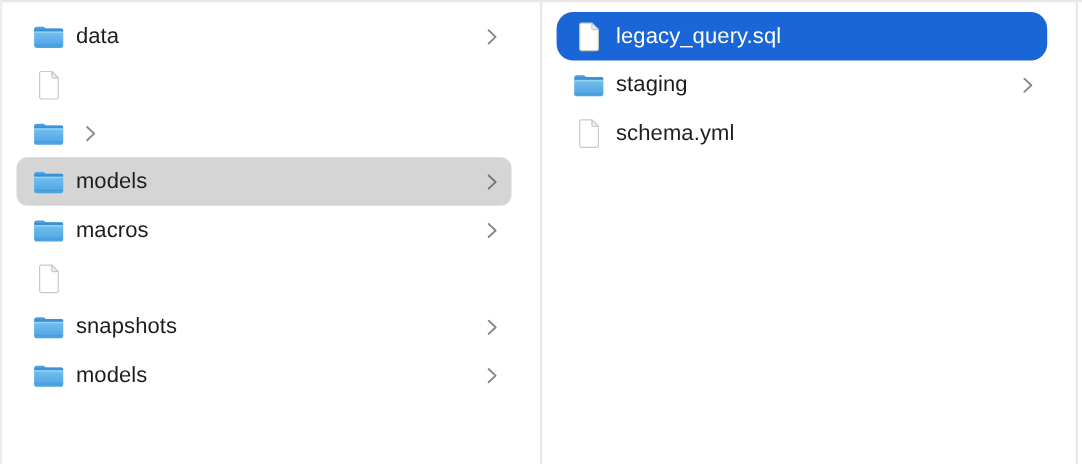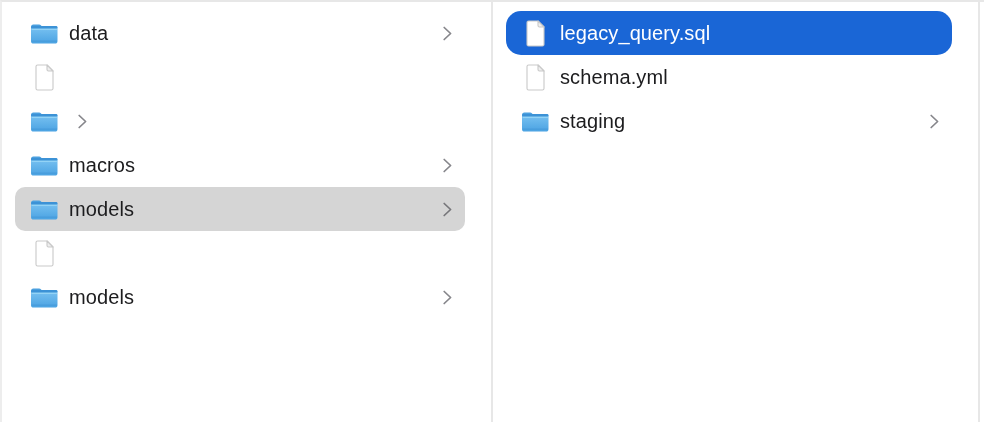--- a/index.html
+++ b/index.html
@@ -138,74 +138,97 @@
               <rect x="2.6" y="7.6" width="25.3" height="1.3" fill="#9ed9f8" opacity="0.85"></rect>
               <rect x="2.6" y="19.6" width="25.3" height="1.1" fill="#3f95d4" opacity="0.6"></rect>
             </svg>
           </span>
     <span class="chevron">
       <svg width="11" height="17" viewBox="0 0 11 17">
         <path d="M2.2 2.5 L8.6 8.5 L2.2 14.5" fill="none" stroke="currentColor" stroke-width="1.7" stroke-linecap="round" stroke-linejoin="round"></path>
       </svg>
     </span>
   </div>
+        <div class="row selected-inactive">
+    <span class="icon">
+            <svg width="30" height="25" viewBox="0 0 30 25">
+              <defs>
+                <linearGradient id="fg" x1="0" y1="0" x2="0" y2="1">
+                  <stop offset="0" stop-color="#7cc4f2"></stop>
+                  <stop offset="1" stop-color="#4aa2e2"></stop>
+                </linearGradient>
+              </defs>
+              <path d="M2 6 Q2 3.4 4.4 3.4 H10 Q11.3 3.4 12.1 4.4 L13.6 6.2 H2 Z" fill="#4ba0df"></path>
+              <rect x="2" y="5" width="26.5" height="17.6" rx="2.6" fill="url(#fg)"></rect>
+              <rect x="2" y="5" width="26.5" height="2.8" rx="1.4" fill="#3c92d6"></rect>
+              <rect x="2.6" y="7.6" width="25.3" height="1.3" fill="#9ed9f8" opacity="0.85"></rect>
+              <rect x="2.6" y="19.6" width="25.3" height="1.1" fill="#3f95d4" opacity="0.6"></rect>
+            </svg>
+          </span>
+    <span class="label">models</span>
+    <span class="chevron">
+      <svg width="11" height="17" viewBox="0 0 11 17">
+        <path d="M2.2 2.5 L8.6 8.5 L2.2 14.5" fill="none" stroke="currentColor" stroke-width="1.7" stroke-linecap="round" stroke-linejoin="round"></path>
+      </svg>
+    </span>
+  </div>
         <div class="row">
     <span class="icon">
             <svg width="30" height="25" viewBox="0 0 30 25">
               <defs>
                 <linearGradient id="fg" x1="0" y1="0" x2="0" y2="1">
                   <stop offset="0" stop-color="#7cc4f2"></stop>
                   <stop offset="1" stop-color="#4aa2e2"></stop>
                 </linearGradient>
               </defs>
               <path d="M2 6 Q2 3.4 4.4 3.4 H10 Q11.3 3.4 12.1 4.4 L13.6 6.2 H2 Z" fill="#4ba0df"></path>
               <rect x="2" y="5" width="26.5" height="17.6" rx="2.6" fill="url(#fg)"></rect>
               <rect x="2" y="5" width="26.5" height="2.8" rx="1.4" fill="#3c92d6"></rect>
               <rect x="2.6" y="7.6" width="25.3" height="1.3" fill="#9ed9f8" opacity="0.85"></rect>
               <rect x="2.6" y="19.6" width="25.3" height="1.1" fill="#3f95d4" opacity="0.6"></rect>
             </svg>
           </span>
     <span class="label">macros</span>
-    <span class="chevron">
-      <svg width="11" height="17" viewBox="0 0 11 17">
-        <path d="M2.2 2.5 L8.6 8.5 L2.2 14.5" fill="none" stroke="currentColor" stroke-width="1.7" stroke-linecap="round" stroke-linejoin="round"></path>
-      </svg>
-    </span>
-  </div>
-        <div class="row selected-inactive">
-    <span class="icon">
-            <svg width="30" height="25" viewBox="0 0 30 25">
-              <defs>
-                <linearGradient id="fg" x1="0" y1="0" x2="0" y2="1">
-                  <stop offset="0" stop-color="#7cc4f2"></stop>
-                  <stop offset="1" stop-color="#4aa2e2"></stop>
-                </linearGradient>
-              </defs>
-              <path d="M2 6 Q2 3.4 4.4 3.4 H10 Q11.3 3.4 12.1 4.4 L13.6 6.2 H2 Z" fill="#4ba0df"></path>
-              <rect x="2" y="5" width="26.5" height="17.6" rx="2.6" fill="url(#fg)"></rect>
-              <rect x="2" y="5" width="26.5" height="2.8" rx="1.4" fill="#3c92d6"></rect>
-              <rect x="2.6" y="7.6" width="25.3" height="1.3" fill="#9ed9f8" opacity="0.85"></rect>
-              <rect x="2.6" y="19.6" width="25.3" height="1.1" fill="#3f95d4" opacity="0.6"></rect>
-            </svg>
-          </span>
-    <span class="label">models</span>
     <span class="chevron">
       <svg width="11" height="17" viewBox="0 0 11 17">
         <path d="M2.2 2.5 L8.6 8.5 L2.2 14.5" fill="none" stroke="currentColor" stroke-width="1.7" stroke-linecap="round" stroke-linejoin="round"></path>
       </svg>
     </span>
   </div>
         <div class="row">
     <span class="icon">
             <svg width="23" height="29" viewBox="0 0 23 29">
               <path d="M3 3.6 Q3 2 4.6 2 H14 L20 8 V25.4 Q20 27 18.4 27 H4.6 Q3 27 3 25.4 Z" fill="#ffffff" stroke="#c9c9c9" stroke-width="1.1" stroke-linejoin="round"></path>
               <path d="M14 2 L20 8 H15.4 Q14 8 14 6.6 Z" fill="#efefef" stroke="#c9c9c9" stroke-width="1.1" stroke-linejoin="round"></path>
             </svg>
           </span>
 
+  </div>
+        <div class="row">
+    <span class="icon">
+            <svg width="30" height="25" viewBox="0 0 30 25">
+              <defs>
+                <linearGradient id="fg" x1="0" y1="0" x2="0" y2="1">
+                  <stop offset="0" stop-color="#7cc4f2"></stop>
+                  <stop offset="1" stop-color="#4aa2e2"></stop>
+                </linearGradient>
+              </defs>
+              <path d="M2 6 Q2 3.4 4.4 3.4 H10 Q11.3 3.4 12.1 4.4 L13.6 6.2 H2 Z" fill="#4ba0df"></path>
+              <rect x="2" y="5" width="26.5" height="17.6" rx="2.6" fill="url(#fg)"></rect>
+              <rect x="2" y="5" width="26.5" height="2.8" rx="1.4" fill="#3c92d6"></rect>
+              <rect x="2.6" y="7.6" width="25.3" height="1.3" fill="#9ed9f8" opacity="0.85"></rect>
+              <rect x="2.6" y="19.6" width="25.3" height="1.1" fill="#3f95d4" opacity="0.6"></rect>
+            </svg>
+          </span>
+    <span class="label">snapshots</span>
+    <span class="chevron">
+      <svg width="11" height="17" viewBox="0 0 11 17">
+        <path d="M2.2 2.5 L8.6 8.5 L2.2 14.5" fill="none" stroke="currentColor" stroke-width="1.7" stroke-linecap="round" stroke-linejoin="round"></path>
+      </svg>
+    </span>
   </div>
         <div class="row">
     <span class="icon">
             <svg width="30" height="25" viewBox="0 0 30 25">
               <defs>
                 <linearGradient id="fg" x1="0" y1="0" x2="0" y2="1">
                   <stop offset="0" stop-color="#7cc4f2"></stop>
                   <stop offset="1" stop-color="#4aa2e2"></stop>
                 </linearGradient>
               </defs>
@@ -233,47 +256,47 @@
             <svg width="23" height="29" viewBox="0 0 23 29">
               <path d="M3 3.6 Q3 2 4.6 2 H14 L20 8 V25.4 Q20 27 18.4 27 H4.6 Q3 27 3 25.4 Z" fill="#ffffff" stroke="#c9c9c9" stroke-width="1.1" stroke-linejoin="round"></path>
               <path d="M14 2 L20 8 H15.4 Q14 8 14 6.6 Z" fill="#efefef" stroke="#c9c9c9" stroke-width="1.1" stroke-linejoin="round"></path>
             </svg>
           </span>
     <span class="label">legacy_query.sql</span>
 
   </div>
         <div class="row">
     <span class="icon">
+            <svg width="30" height="25" viewBox="0 0 30 25">
+              <defs>
+                <linearGradient id="fg" x1="0" y1="0" x2="0" y2="1">
+                  <stop offset="0" stop-color="#7cc4f2"></stop>
+                  <stop offset="1" stop-color="#4aa2e2"></stop>
+                </linearGradient>
+              </defs>
+              <path d="M2 6 Q2 3.4 4.4 3.4 H10 Q11.3 3.4 12.1 4.4 L13.6 6.2 H2 Z" fill="#4ba0df"></path>
+              <rect x="2" y="5" width="26.5" height="17.6" rx="2.6" fill="url(#fg)"></rect>
+              <rect x="2" y="5" width="26.5" height="2.8" rx="1.4" fill="#3c92d6"></rect>
+              <rect x="2.6" y="7.6" width="25.3" height="1.3" fill="#9ed9f8" opacity="0.85"></rect>
+              <rect x="2.6" y="19.6" width="25.3" height="1.1" fill="#3f95d4" opacity="0.6"></rect>
+            </svg>
+          </span>
+    <span class="label">staging</span>
+    <span class="chevron">
+      <svg width="11" height="17" viewBox="0 0 11 17">
+        <path d="M2.2 2.5 L8.6 8.5 L2.2 14.5" fill="none" stroke="currentColor" stroke-width="1.7" stroke-linecap="round" stroke-linejoin="round"></path>
+      </svg>
+    </span>
+  </div>
+        <div class="row">
+    <span class="icon">
             <svg width="23" height="29" viewBox="0 0 23 29">
               <path d="M3 3.6 Q3 2 4.6 2 H14 L20 8 V25.4 Q20 27 18.4 27 H4.6 Q3 27 3 25.4 Z" fill="#ffffff" stroke="#c9c9c9" stroke-width="1.1" stroke-linejoin="round"></path>
               <path d="M14 2 L20 8 H15.4 Q14 8 14 6.6 Z" fill="#efefef" stroke="#c9c9c9" stroke-width="1.1" stroke-linejoin="round"></path>
             </svg>
           </span>
     <span class="label">schema.yml</span>
 
   </div>
-        <div class="row">
-    <span class="icon">
-            <svg width="30" height="25" viewBox="0 0 30 25">
-              <defs>
-                <linearGradient id="fg" x1="0" y1="0" x2="0" y2="1">
-                  <stop offset="0" stop-color="#7cc4f2"></stop>
-                  <stop offset="1" stop-color="#4aa2e2"></stop>
-                </linearGradient>
-              </defs>
-              <path d="M2 6 Q2 3.4 4.4 3.4 H10 Q11.3 3.4 12.1 4.4 L13.6 6.2 H2 Z" fill="#4ba0df"></path>
-              <rect x="2" y="5" width="26.5" height="17.6" rx="2.6" fill="url(#fg)"></rect>
-              <rect x="2" y="5" width="26.5" height="2.8" rx="1.4" fill="#3c92d6"></rect>
-              <rect x="2.6" y="7.6" width="25.3" height="1.3" fill="#9ed9f8" opacity="0.85"></rect>
-              <rect x="2.6" y="19.6" width="25.3" height="1.1" fill="#3f95d4" opacity="0.6"></rect>
-            </svg>
-          </span>
-    <span class="label">staging</span>
-    <span class="chevron">
-      <svg width="11" height="17" viewBox="0 0 11 17">
-        <path d="M2.2 2.5 L8.6 8.5 L2.2 14.5" fill="none" stroke="currentColor" stroke-width="1.7" stroke-linecap="round" stroke-linejoin="round"></path>
-      </svg>
-    </span>
-  </div>
       </div>
   </div>
   <div class="v-divider d2"></div>
 </div>
 
 </body></html>

